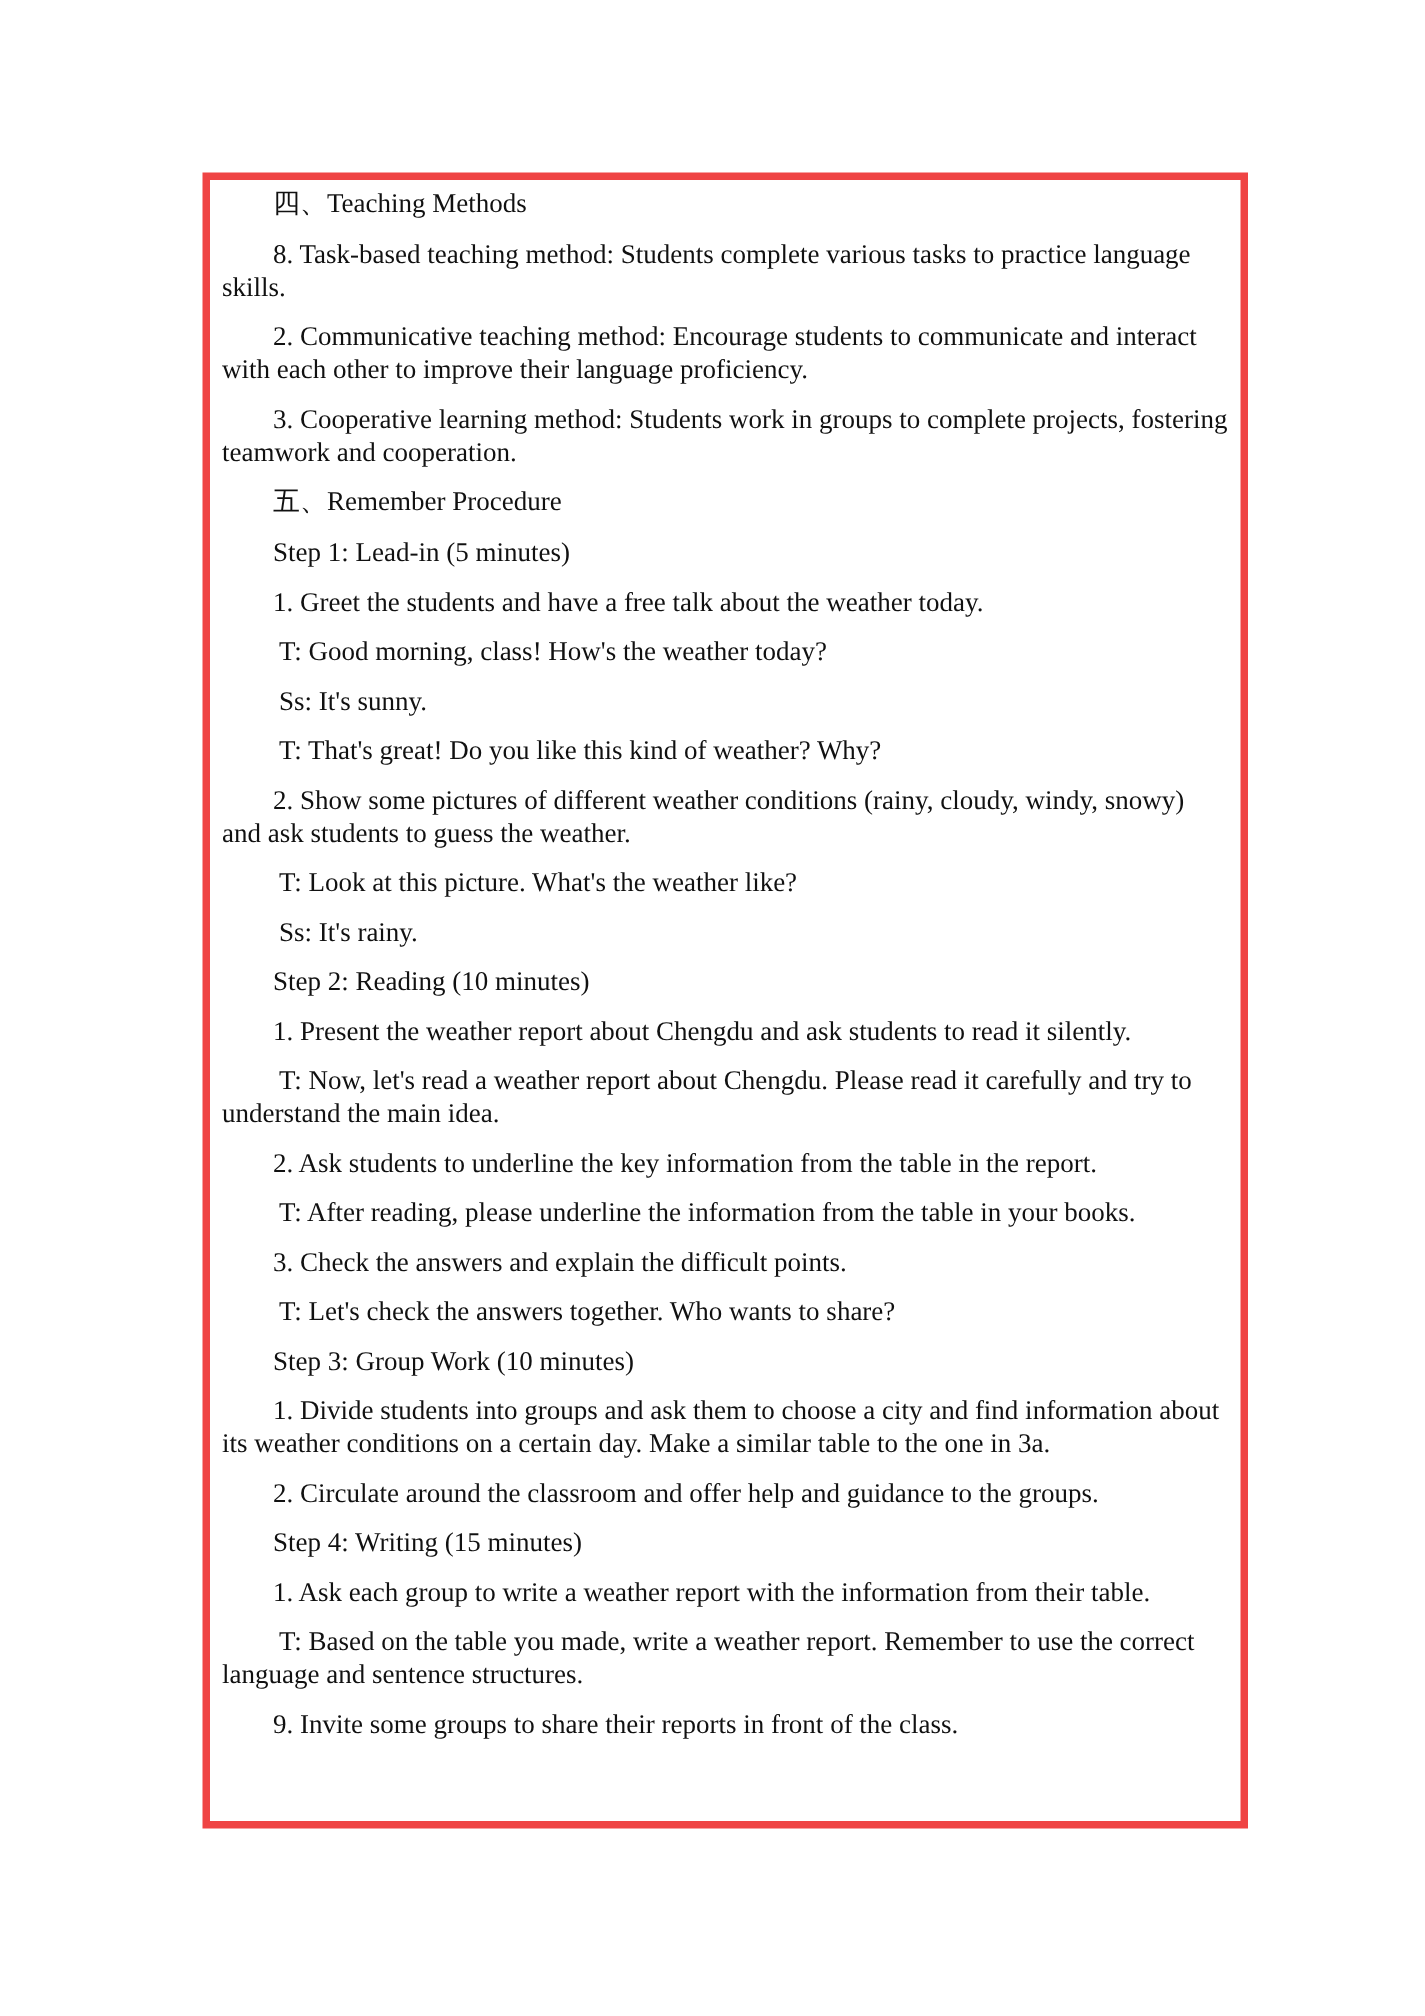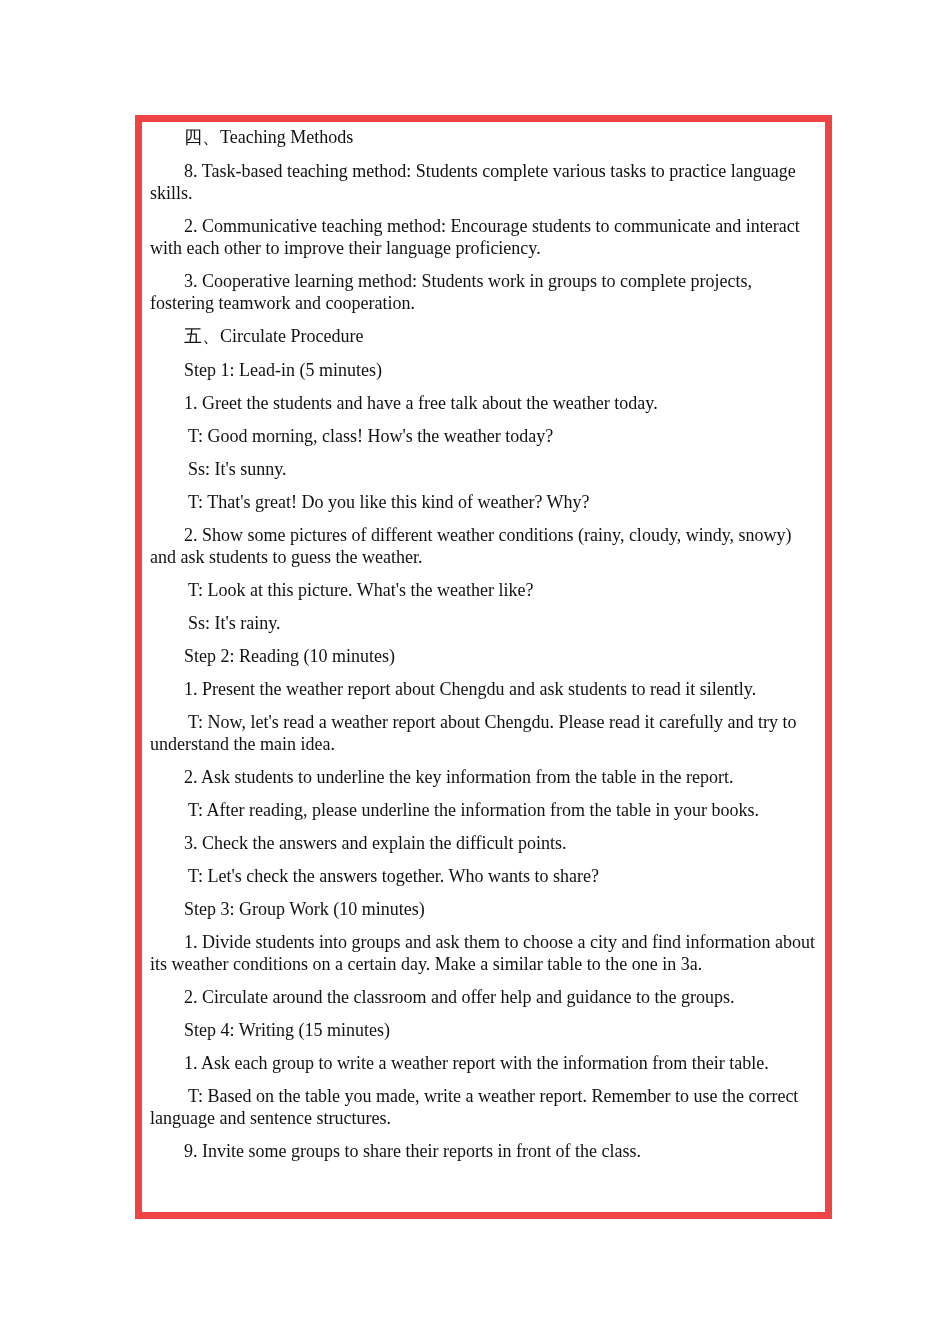--- a/index.html
+++ b/index.html
@@ -20,21 +20,21 @@
       width: 950px;
       height: 1344px;
       background: #ffffff;
     }
     .cell {
       position: absolute;
       left: 135px;
       top: 115px;
       width: 697px;
       height: 1104px;
-      border: 7px solid #ef4444;
+      border: 5px solid #ef4444;
       box-sizing: border-box;
       padding: 4px 8px 0 8px;
     }
     .para {
       font-size: 18px;
       line-height: 22px;
       margin: 0 0 11px 0;
       text-indent: 34px;
       white-space: normal;
     }
@@ -49,21 +49,21 @@
 <body>
 
 <div class="page">
   <div class="cell">
 
     <p class="para head">四、Teaching Methods</p>
     <p class="para">8. Task-based teaching method: Students complete various tasks to practice language skills.</p>
     <p class="para">2. Communicative teaching method: Encourage students to communicate and interact with each other to improve their language proficiency.</p>
     <p class="para">3. Cooperative learning method: Students work in groups to complete projects, fostering teamwork and cooperation.</p>
 
-    <p class="para head">五、Circulate Procedure</p>
+    <p class="para head">五、Remember Procedure</p>
 
     <p class="para">Step 1: Lead-in (5 minutes)</p>
     <p class="para">1. Greet the students and have a free talk about the weather today.</p>
     <p class="para dialog">T: Good morning, class! How's the weather today?</p>
     <p class="para dialog">Ss: It's sunny.</p>
     <p class="para dialog">T: That's great! Do you like this kind of weather? Why?</p>
     <p class="para">2. Show some pictures of different weather conditions (rainy, cloudy, windy, snowy) and ask students to guess the weather.</p>
     <p class="para dialog">T: Look at this picture. What's the weather like?</p>
     <p class="para dialog">Ss: It's rainy.</p>
 

